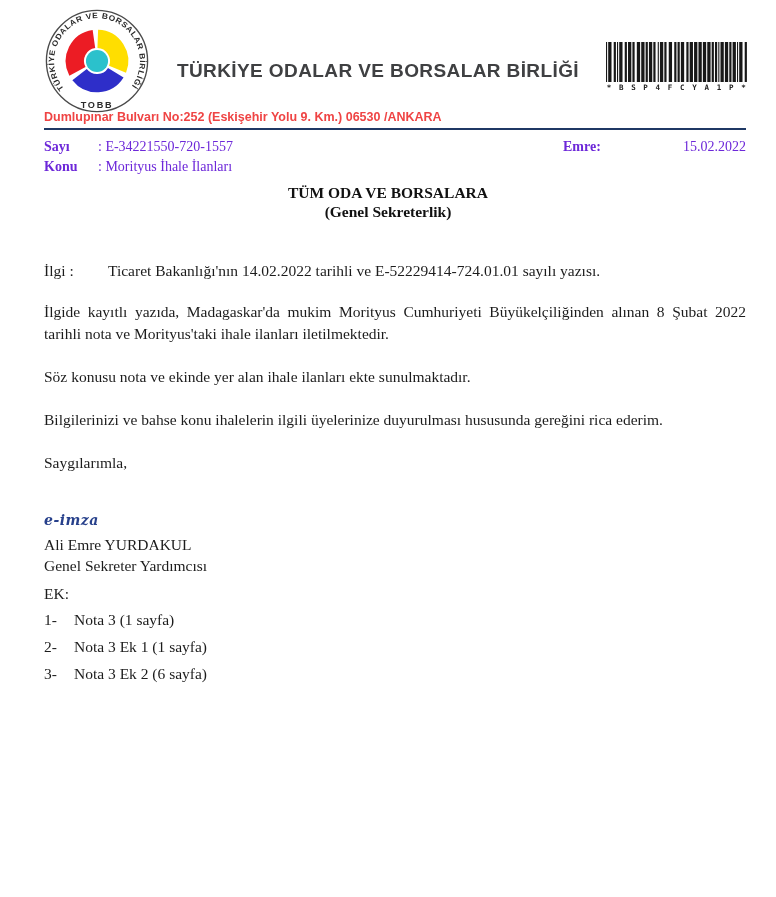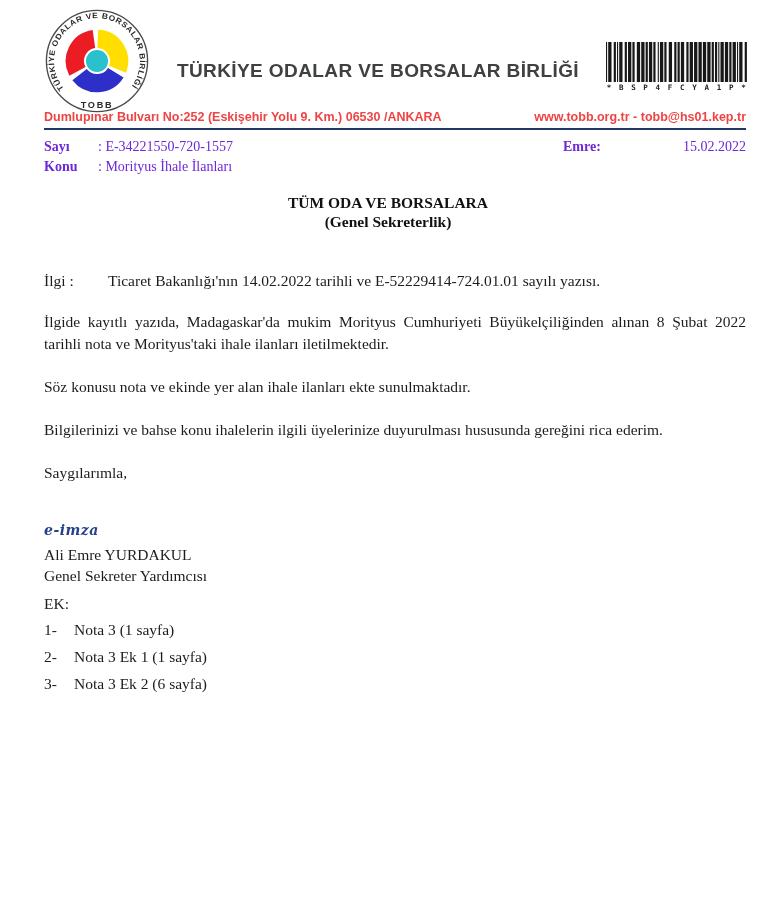--- a/index.html
+++ b/index.html
@@ -65,21 +65,21 @@
   .address-right{white-space:nowrap;}
   
   .meta{margin:7px 30px 0 44px;font-size:14px;line-height:20px;color:#6d28d9;}
   .meta-row{display:flex;justify-content:space-between;}
   .meta-left{display:flex;}
   .meta-label{font-weight:bold;width:54px;flex:none;}
   .meta-right{display:flex;justify-content:space-between;width:183px;flex:none;}
   .meta-right .meta-label{width:auto;}
   
   .recipient{
-    margin-top:16px;
+    margin-top:6px;
     text-align:center;
     font-weight:bold;
     font-size:15.5px;
     line-height:19px;
     color:#111;
   }
   
   .ilgi-row{
     display:flex;
     margin:41px 30px 0 44px;
@@ -169,21 +169,20 @@
           <rect x="119" y="0" width="1" height="30"></rect>
           <rect x="121" y="0" width="3" height="30"></rect>
           <rect x="126" y="0" width="2" height="30"></rect>
         </svg>
       <div class="barcode-text">* B S P 4 F C Y A 1 P *</div>
     </div>
   </div>
 
   <div class="address-row" style="border-bottom-color: rgb(31, 56, 100);">
     <span class="address-left">Dumlupınar Bulvarı No:252 (Eskişehir Yolu 9. Km.) 06530 /ANKARA</span>
-    <span class="address-right">www.tobb.org.tr  -  tobb@hs01.kep.tr</span>
   </div>
 
   <div class="meta">
     <div class="meta-row">
       <span class="meta-left">
         <span class="meta-label">Sayı</span>
         <span>: E-34221550-720-1557</span>
       </span>
       <span class="meta-right">
         <span class="meta-label">Emre:</span>

